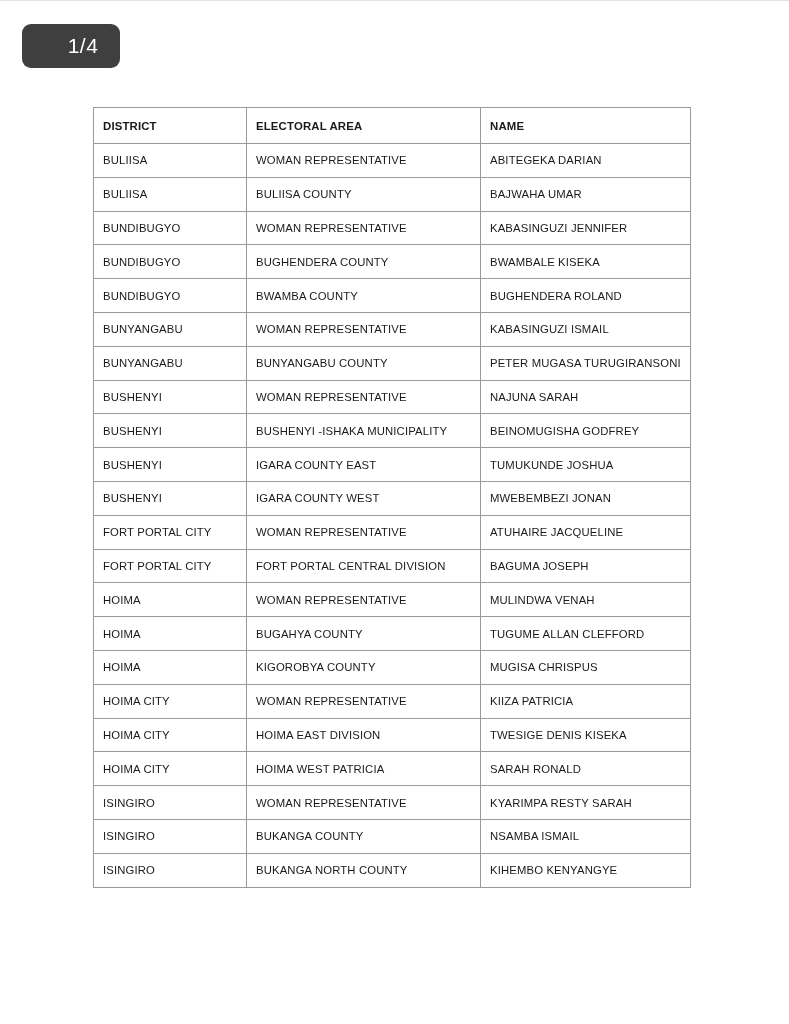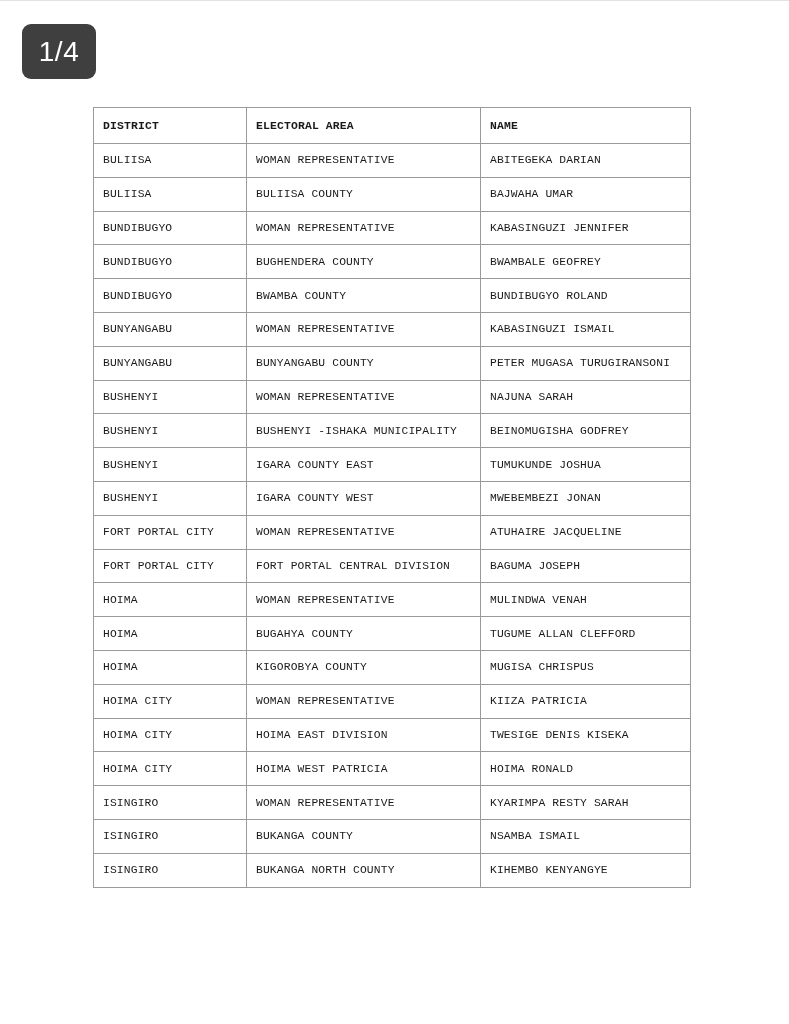--- a/index.html
+++ b/index.html
@@ -20,41 +20,41 @@
     left: 0;
     width: 789px;
     height: 1px;
     background: #e3e3e3;
   }
   .page-badge {
     position: absolute;
     left: 22px;
     top: 24px;
     width: 74px;
-    height: 55px;
+    height: 44px;
     background: #3f3f3f;
     border-radius: 9px;
     color: #ffffff;
-    font-size: 28px;
+    font-size: 21px;
     display: flex;
     align-items: center;
     justify-content: center;
     letter-spacing: 0.5px;
+    padding-left: 24px;
   }
   .doc-area {
     position: absolute;
     left: 93px;
     top: 107px;
     width: 597px;
   }
   table.records {
     border-collapse: collapse;
     width: 597px;
     table-layout: fixed;
-    font-family: Liberation Mono, monospace;
   }
   table.records td, table.records th {
     border: 1px solid #9a9a9a;
     padding: 0 0 0 9px;
     height: 32.8px;
     vertical-align: middle;
     font-size: 11.3px;
     font-weight: normal;
     text-align: left;
     white-space: nowrap;
@@ -112,26 +112,26 @@
         <td class="name-cell">BAJWAHA UMAR</td>
       </tr>
       <tr>
         <td>BUNDIBUGYO</td>
         <td>WOMAN REPRESENTATIVE</td>
         <td class="name-cell">KABASINGUZI JENNIFER</td>
       </tr>
       <tr>
         <td>BUNDIBUGYO</td>
         <td>BUGHENDERA COUNTY</td>
-        <td class="name-cell">BWAMBALE GEOFREY</td>
+        <td class="name-cell">BWAMBALE KISEKA</td>
       </tr>
       <tr>
         <td>BUNDIBUGYO</td>
         <td>BWAMBA COUNTY</td>
-        <td class="name-cell">BUNDIBUGYO ROLAND</td>
+        <td class="name-cell">BUGHENDERA ROLAND</td>
       </tr>
       <tr>
         <td>BUNYANGABU</td>
         <td>WOMAN REPRESENTATIVE</td>
         <td class="name-cell">KABASINGUZI ISMAIL</td>
       </tr>
       <tr>
         <td>BUNYANGABU</td>
         <td>BUNYANGABU COUNTY</td>
         <td class="name-cell">PETER MUGASA TURUGIRANSONI</td>
@@ -187,21 +187,21 @@
         <td class="name-cell">KIIZA PATRICIA</td>
       </tr>
       <tr>
         <td>HOIMA CITY</td>
         <td>HOIMA EAST DIVISION</td>
         <td class="name-cell">TWESIGE DENIS KISEKA</td>
       </tr>
       <tr>
         <td>HOIMA CITY</td>
         <td>HOIMA WEST PATRICIA</td>
-        <td class="name-cell">HOIMA RONALD</td>
+        <td class="name-cell">SARAH RONALD</td>
       </tr>
       <tr>
         <td>ISINGIRO</td>
         <td>WOMAN REPRESENTATIVE</td>
         <td class="name-cell">KYARIMPA RESTY SARAH</td>
       </tr>
       <tr>
         <td>ISINGIRO</td>
         <td>BUKANGA COUNTY</td>
         <td class="name-cell">NSAMBA ISMAIL</td>

